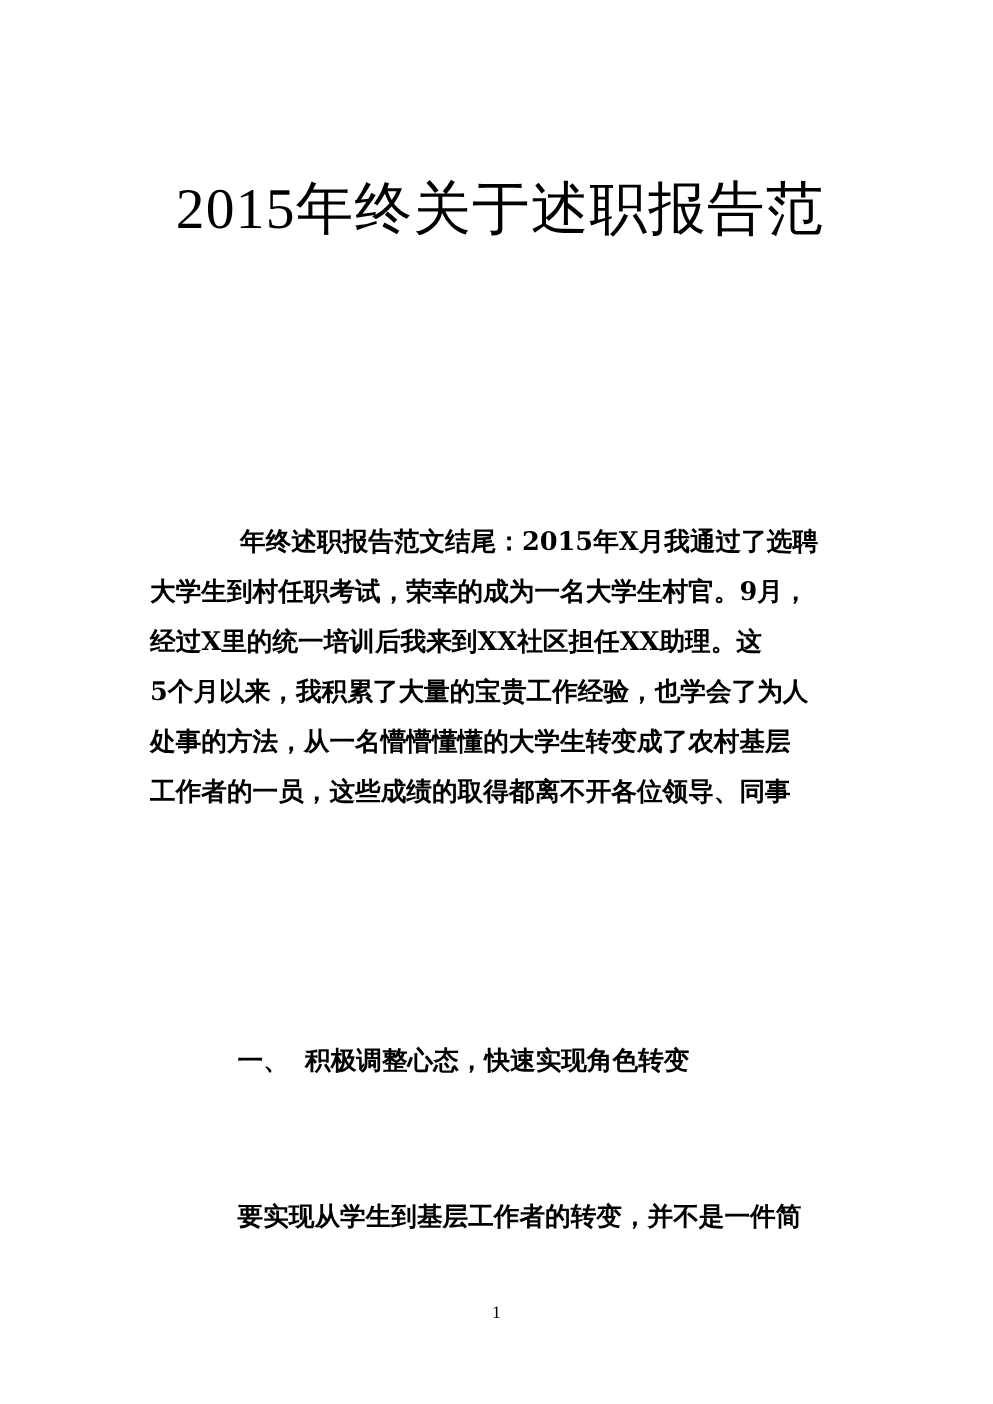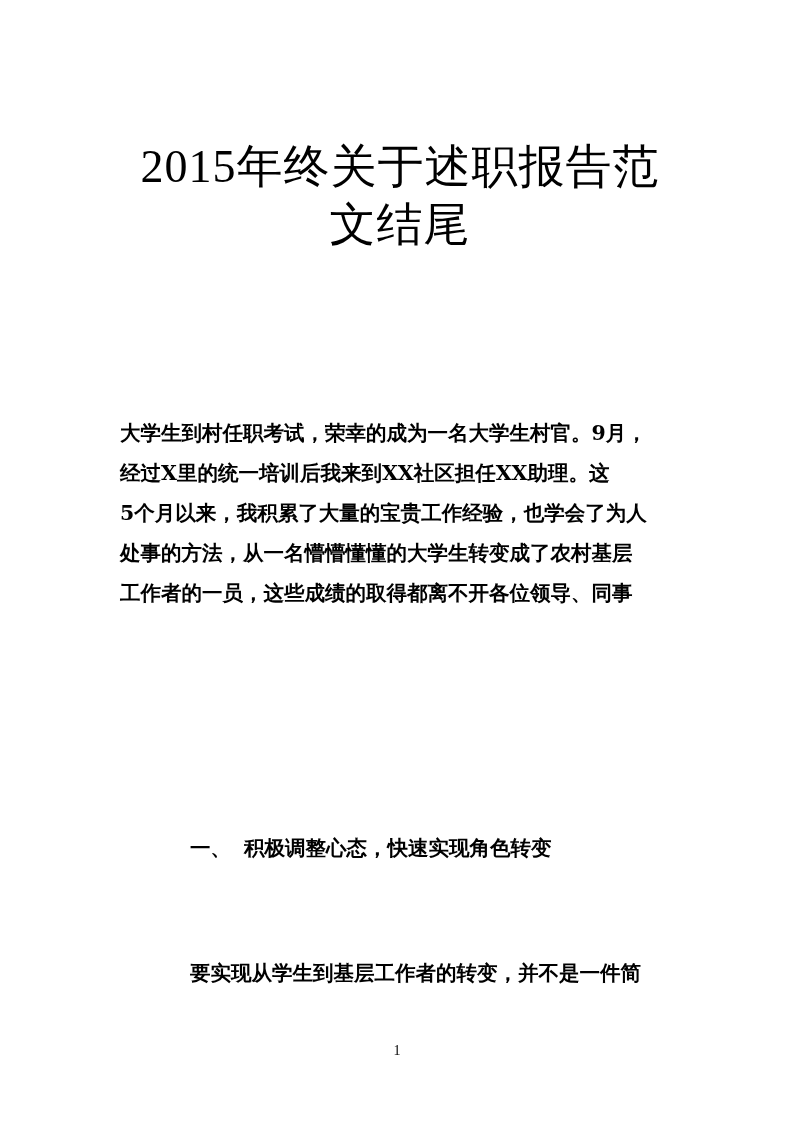--- a/index.html
+++ b/index.html
@@ -90,24 +90,24 @@
       line-height: 16px;
     }
   </style>
 </head>
 <body>
 
 <div class="page">
 
   <h1 class="title">
     <span style="display:block">2015年终关于述职报告范</span>
-    <span style="display:block">文结尾</span>
   </h1>
 
   <p class="body-text para1">
+    <span class="line first">年终述职报告范文结尾：2015年X月我通过了选聘</span>
     <span class="line">大学生到村任职考试，荣幸的成为一名大学生村官。9月，</span>
     <span class="line">经过X里的统一培训后我来到XX社区担任XX助理。这</span>
     <span class="line">5个月以来，我积累了大量的宝贵工作经验，也学会了为人</span>
     <span class="line">处事的方法，从一名懵懵懂懂的大学生转变成了农村基层</span>
     <span class="line">工作者的一员，这些成绩的取得都离不开各位领导、同事</span>
   </p>
 
   <h2 class="heading1">
     <span class="num">一、</span><span>积极调整心态，快速实现角色转变</span>
   </h2>

